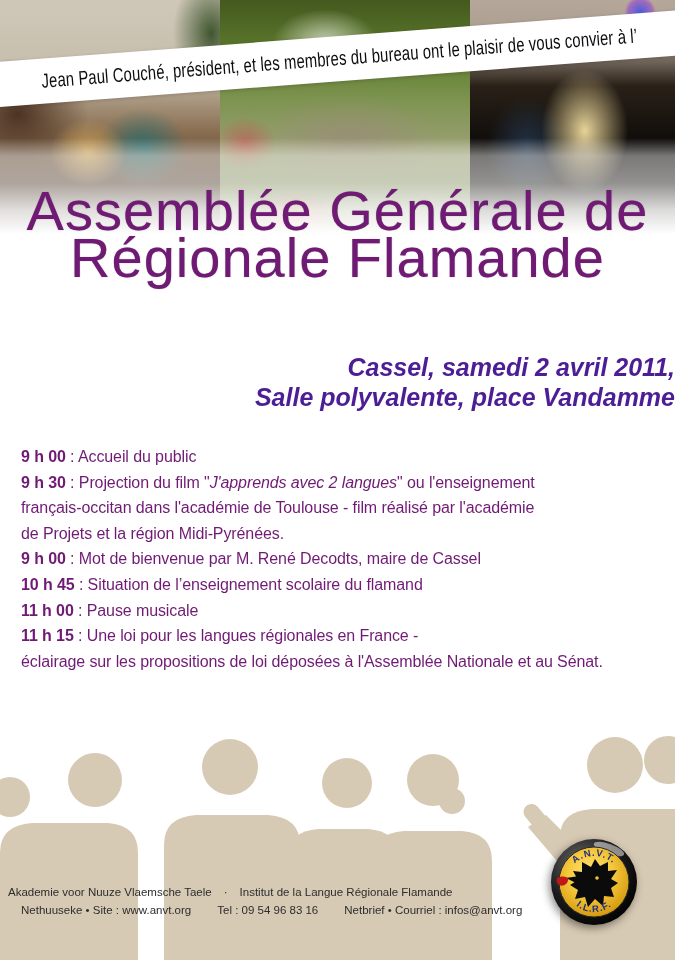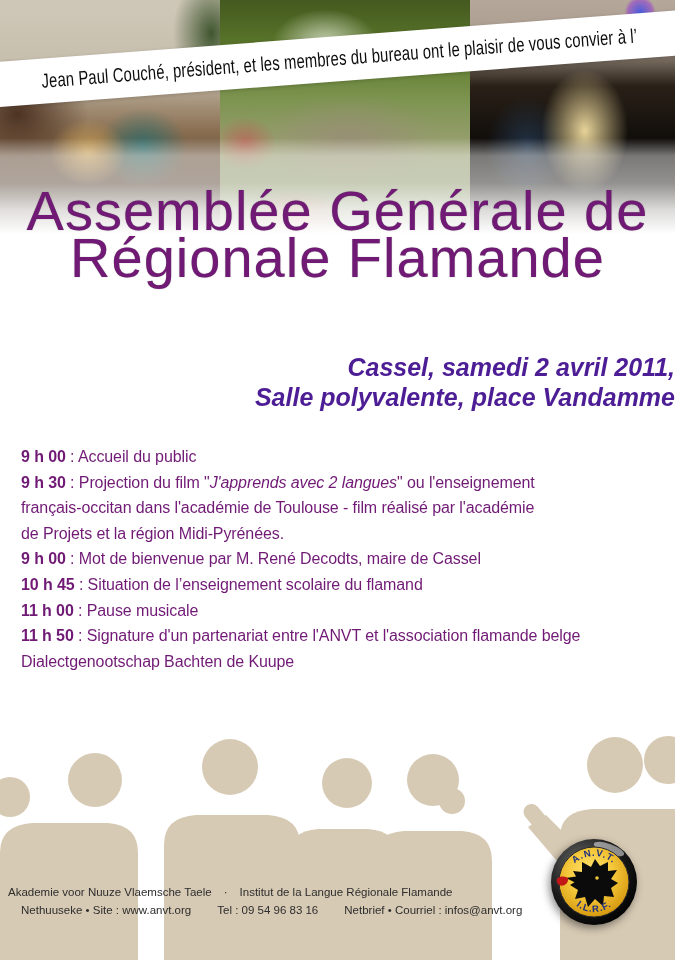--- a/index.html
+++ b/index.html
@@ -112,21 +112,21 @@
     <div>Cassel, samedi 2 avril 2011,</div>
     <div>Salle polyvalente, place Vandamme</div>
   </div>
 
   <div class="schedule">
     <p class="item"><span class="time">9 h 00</span><span> : </span><span>Accueil du public</span></p>
     <p class="item"><span class="time">9 h 30</span><span> : </span><span>Projection du film "</span><i>J'apprends avec 2 langues</i><span>" ou l'enseignement</span><span class="cont">français-occitan dans l'académie de Toulouse - film réalisé par l'académie</span><span class="cont">de Projets et la région Midi-Pyrénées.</span></p>
     <p class="item"><span class="time">9 h 00</span><span> : </span><span>Mot de bienvenue par M. René Decodts, maire de Cassel</span></p>
     <p class="item"><span class="time">10 h 45</span><span> : </span><span>Situation de l’enseignement scolaire du flamand</span></p>
     <p class="item"><span class="time">11 h 00</span><span> : </span><span>Pause musicale</span></p>
-    <p class="item"><span class="time">11 h 50</span><span> : </span><span>Signature d'un partenariat entre l'ANVT et l'association flamande belge</span><span class="cont">Dialectgenootschap Bachten de Kuupe</span></p>
+    <p class="item"><span class="time">11 h 15</span><span> : </span><span>Une loi pour les langues régionales en France -</span><span class="cont">éclairage sur les propositions de loi déposées à l'Assemblée Nationale et au Sénat.</span></p>
   </div>
 
   <div class="footer">
     <div class="f-line">
       <span>Akademie voor Nuuze Vlaemsche Taele</span><span class="dotsep">·</span><span>Institut de la Langue Régionale Flamande</span>
     </div>
     <div class="f-line">
       <span class="f-seg">Nethuuseke • Site : www.anvt.org</span><span class="f-seg">Tel : 09 54 96 83 16</span><span class="f-seg">Netbrief • Courriel : infos@anvt.org</span>
     </div>
   </div>

